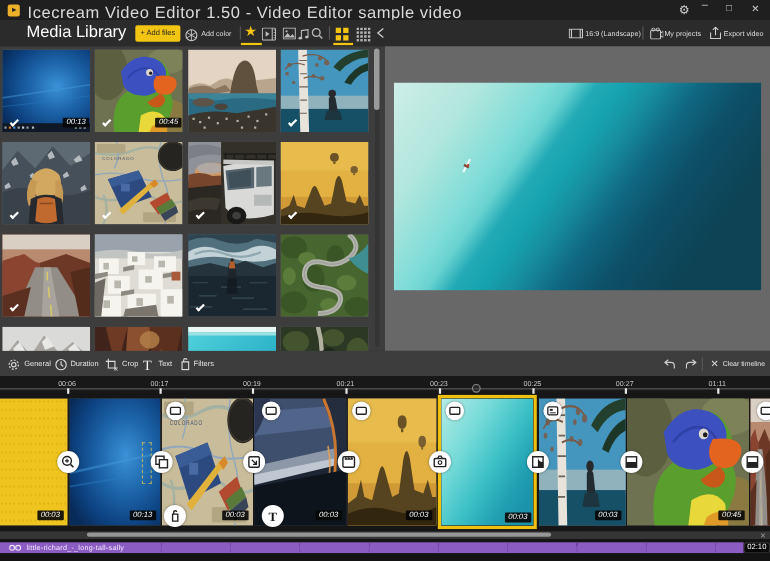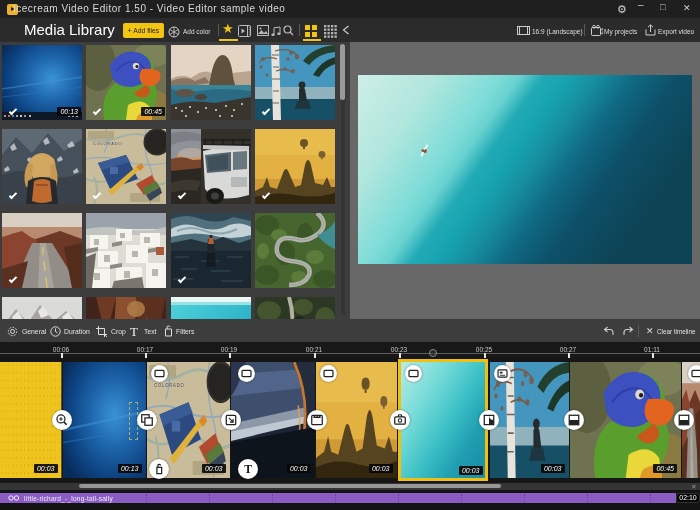--- a/index.html
+++ b/index.html
@@ -2,21 +2,21 @@
 <html><head><meta charset="utf-8">
 <style>
 *{margin:0;padding:0;box-sizing:border-box}
 html,body{width:700px;height:510px;overflow:hidden;background:#141414;font-family:"Liberation Sans",sans-serif}
 .abs{position:absolute}
 #app{position:relative;width:700px;height:510px}
 
 #titlebar{left:0;top:0;width:700px;height:18px;background:#1f1f1f;color:#dcdcdc}
 #tb-icon{left:7px;top:3.5px;width:11px;height:11px;background:#edb02a;border-radius:2px}
 #tb-icon:after{content:"";position:absolute;left:4px;top:3px;border-left:4px solid #222;border-top:2.8px solid transparent;border-bottom:2.8px solid transparent}
-#tb-text{left:13px;top:3px;font-size:10px;letter-spacing:.5px;color:#dadada}
+#tb-text{left:25px;top:3px;font-size:15px;letter-spacing:.5px;color:#dadada}
 .tbbtn{top:2px;color:#cccccc;font-size:10px}
 
 #header{left:0;top:18px;width:700px;height:24px;background:#2b2b2b;color:#e0e0e0}
 #hdr-title{left:24px;top:21px;font-size:15px;color:#fff}
 #addfiles{left:123px;top:23px;width:41px;height:15px;background:#f2c512;border-radius:2px;color:#222;font-size:6.8px;text-align:center;line-height:15px}
 .hicon{top:25px}
 .htxt{font-size:6.5px;top:27.5px;color:#dfdfdf;white-space:nowrap}
 .hsep{width:1px;height:12px;background:#585858;top:24px}
 .under{height:2px;background:#f2c512;top:39px}
 

